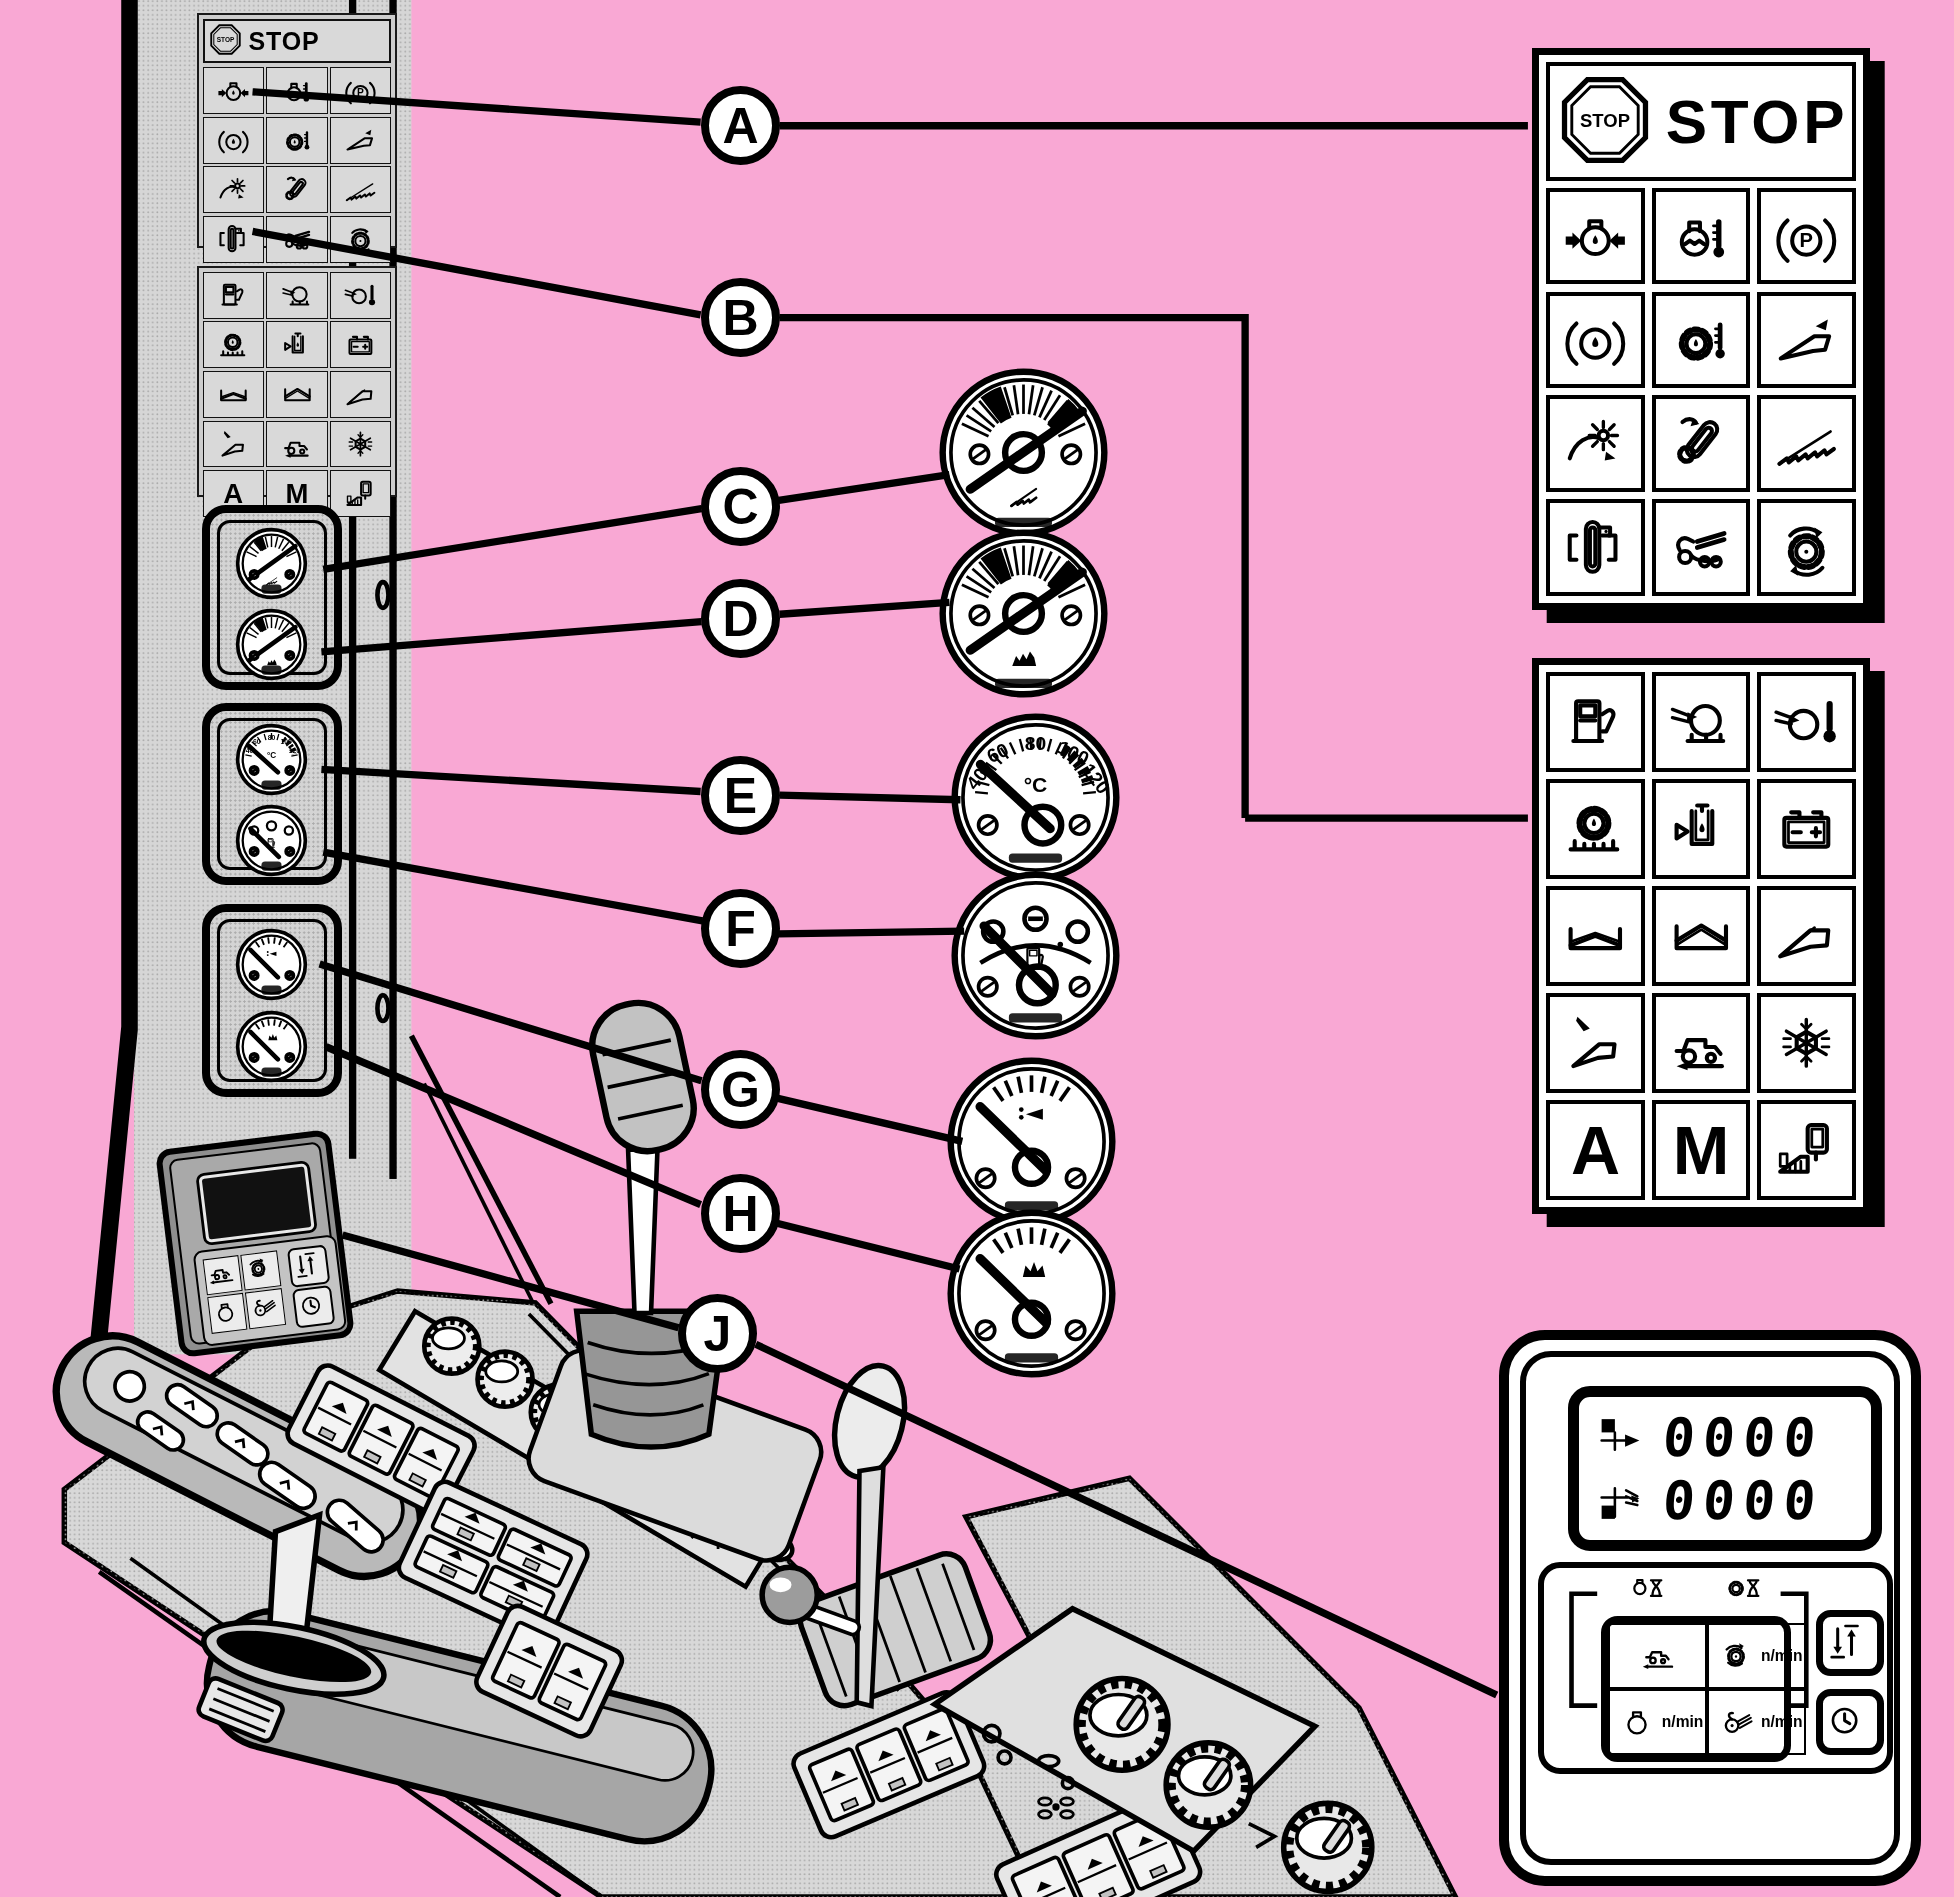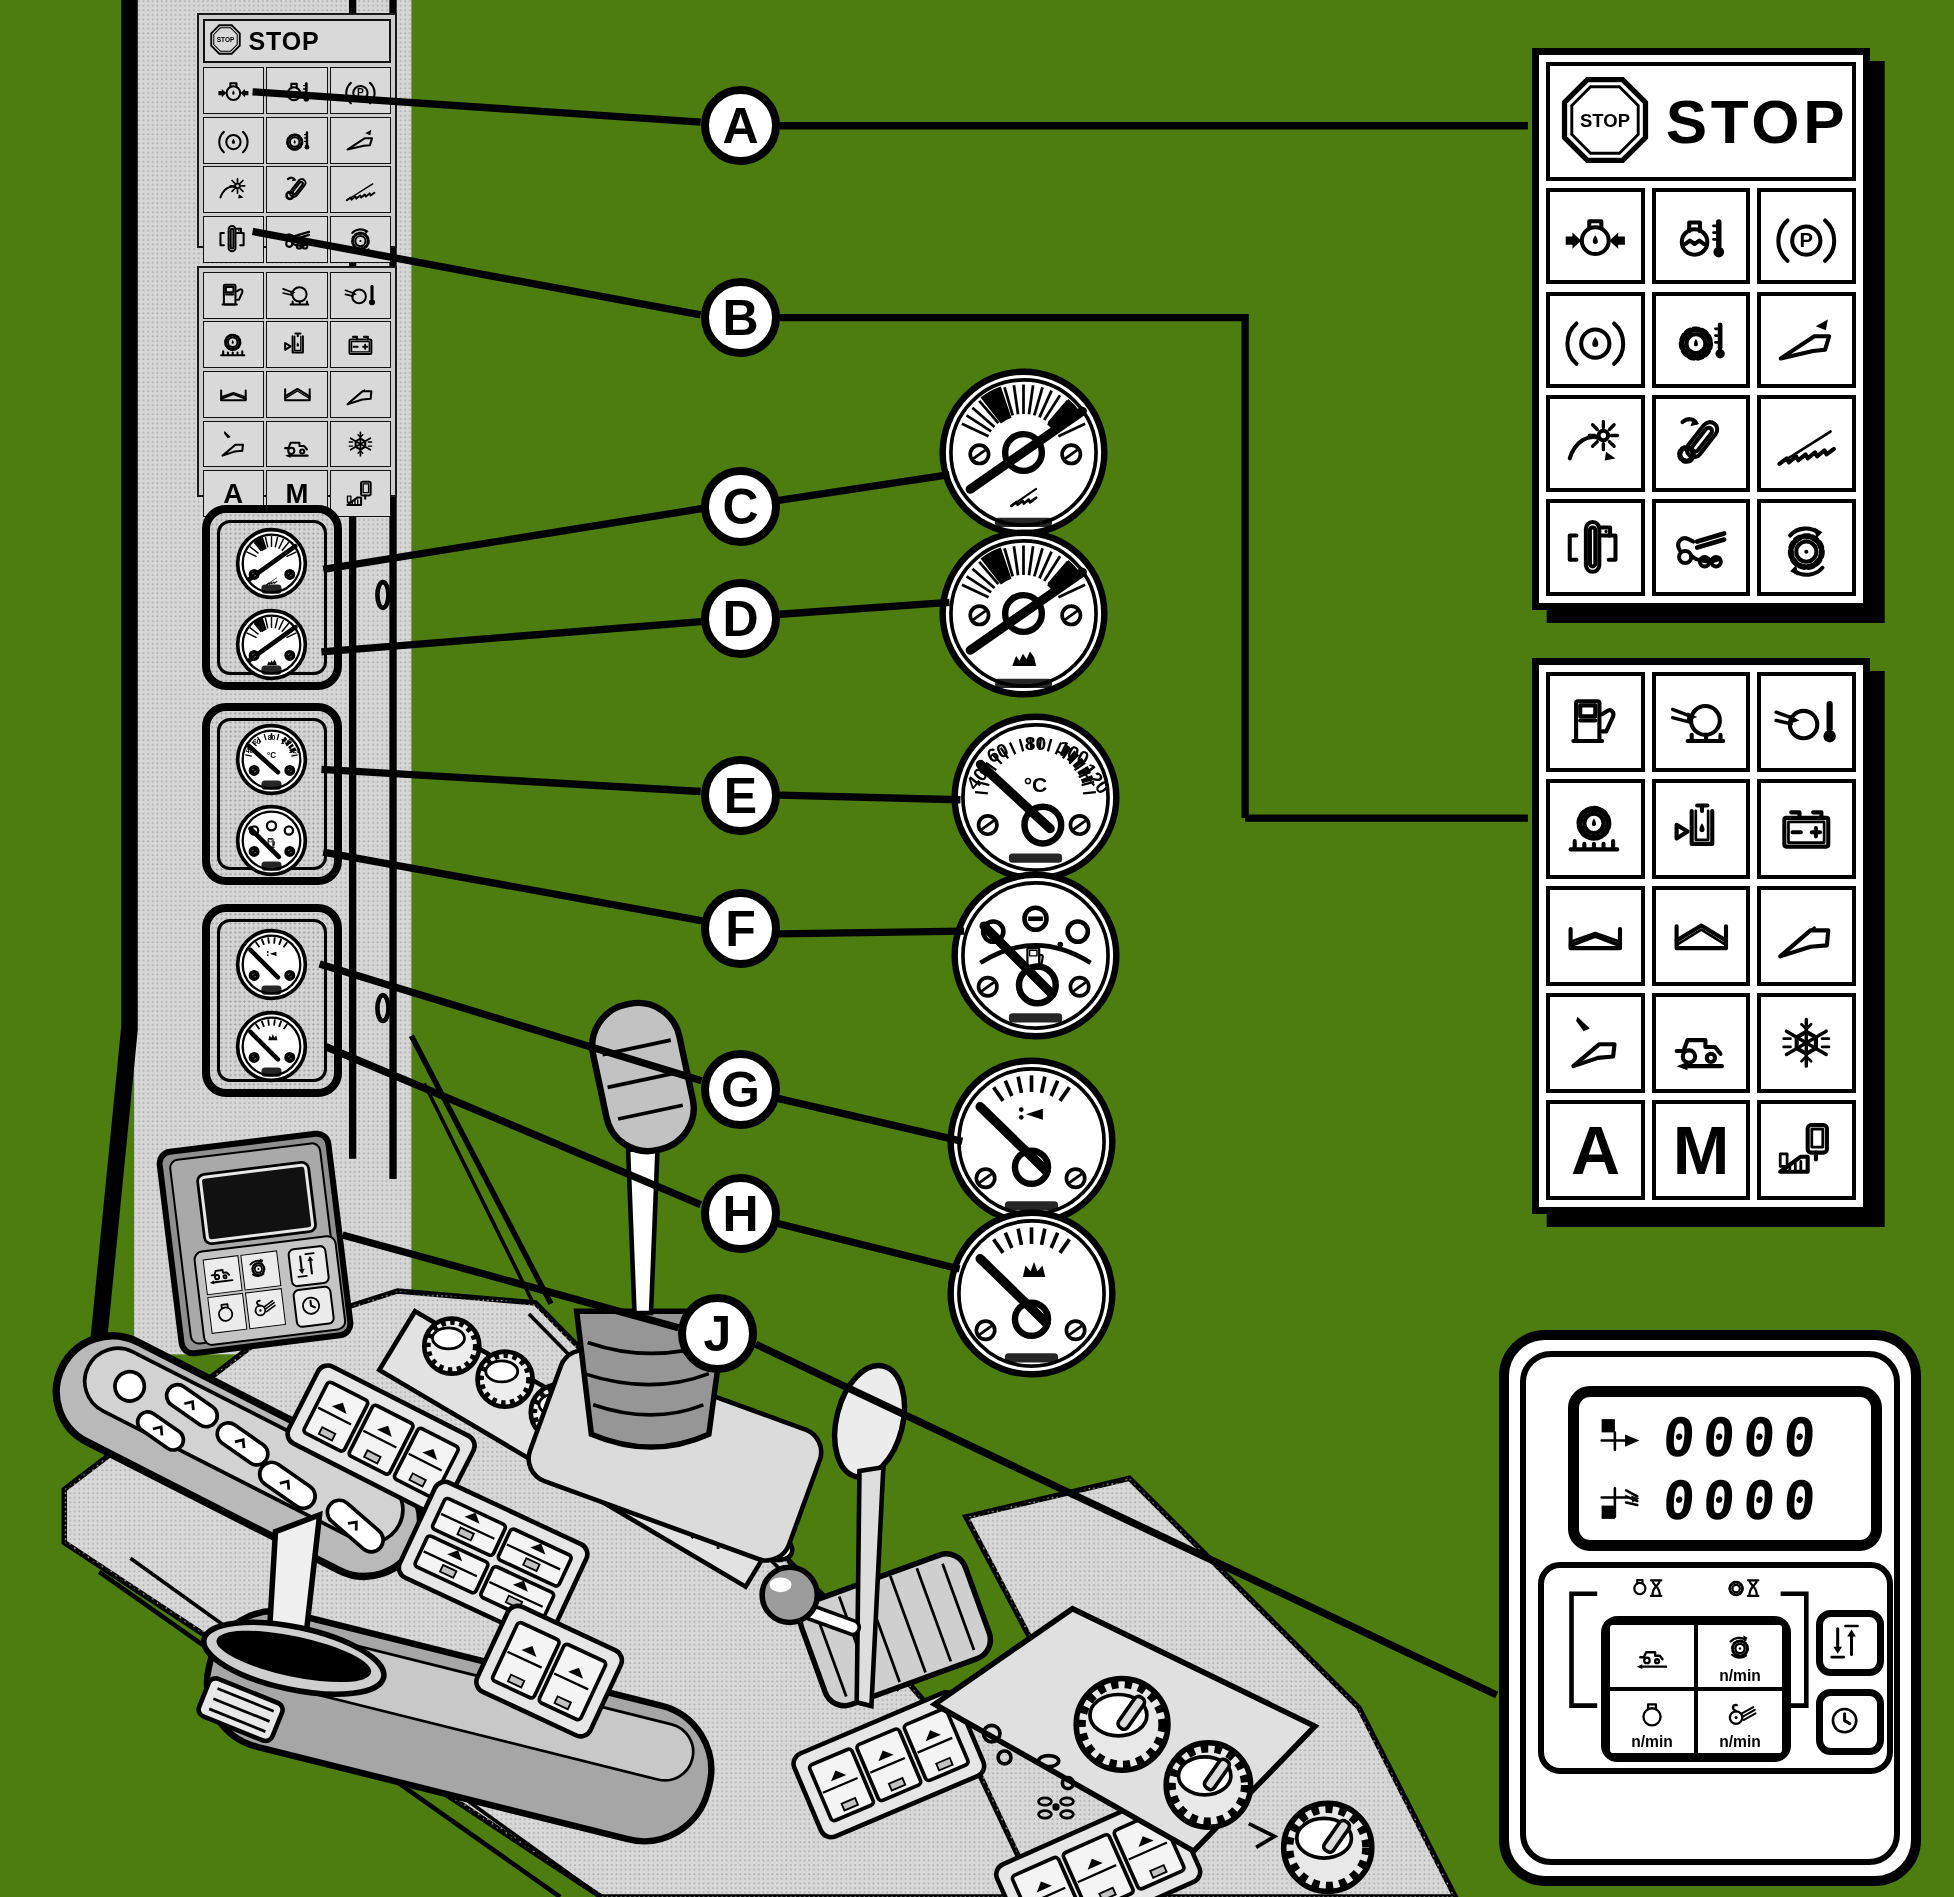--- a/index.html
+++ b/index.html
@@ -1,17 +1,17 @@
 <!DOCTYPE html>
 <html style="font-size:14.7px"><head>
 <meta charset="utf-8">
 <style>
   html,body{margin:0;padding:0;background:#fff;}
   body{width:1954px;height:1897px;font-family:"Liberation Sans",sans-serif;}
-  .canvas{position:relative;width:1954px;height:1897px;background:#4d7c0f;overflow:hidden;}
+  .canvas{position:relative;width:1954px;height:1897px;background:#f9a8d4;overflow:hidden;}
   .layer{position:absolute;left:0;top:0;width:1954px;height:1897px;}
   #art-holder{z-index:1;}
   .hud{z-index:10;}
   #lines-holder{z-index:40;pointer-events:none;}
   #callouts-holder{z-index:50;}
   .dotted{background-image:radial-gradient(#ababab 1px,rgba(0,0,0,0) 1.2px);background-size:4.6px 4.6px;}
   
   .panel{position:absolute;background:#fff;border:7.3px solid #000;box-shadow:14.7px 13px 0 #000;padding:7.3px;display:flex;flex-direction:column;gap:7.3px;box-sizing:border-box;}
   .stop-header{border:4.6px solid #000;display:flex;align-items:center;justify-content:flex-start;gap:16.5px;padding:3.7px 11px;flex:0 0 103px;}
   .stop-header .big{font-weight:bold;font-size:62px;letter-spacing:3.7px;}
@@ -46,21 +46,21 @@
   #display-panel-detail .inner2{position:absolute;left:11px;top:11px;right:11px;bottom:11px;border:6.4px solid #000;border-radius:31px;}
   .lcd{position:absolute;left:59px;top:46px;width:274px;height:136px;border:11px solid #000;border-radius:22px;background:#fff;display:flex;flex-direction:column;justify-content:center;gap:3.7px;padding:3.7px 9.2px;box-sizing:content-box;}
   .lcd-row{display:flex;align-items:center;gap:9.2px;height:59px;}
   .lcd-row .lcd-ic{width:66px;height:51px;flex:0 0 66px;}
   .lcd-row .lcd-ic svg{width:100%;height:100%;}
   .lcd-digits{font-family:"DejaVu Sans Mono",monospace;font-weight:bold;font-size:53px;letter-spacing:8.3px;transform:skewX(-5deg);line-height:1;}
   .ctrl{position:absolute;left:29px;top:222px;width:343px;height:200px;border:6.4px solid #000;border-radius:22px;}
   .ctrl .hdr-ic{position:absolute;width:64px;height:37px;}
   .ctrl .hdr-ic svg{width:100%;height:100%;}
   .mon-grid{position:absolute;left:57px;top:48px;width:176px;height:132px;border:7.3px solid #000;border-radius:16.5px;display:grid;grid-template-columns:1fr 1fr;grid-template-rows:1fr 1fr;background:#fff;}
-  .mon-cell{border:2.8px solid #000;display:flex;flex-direction:column;align-items:center;justify-content:center;padding:1.8px;text-align:right;}
+  .mon-cell{border:2.8px solid #000;display:flex;flex-direction:row;align-items:center;justify-content:center;padding:1.8px;text-align:right;}
   .mon-cell svg{width:50px;height:39px;}
   .mon-cell .rpm{font-weight:bold;font-size:15.6px;line-height:1;}
   .ctrl-btn{position:absolute;left:272px;width:68px;height:66px;border:7.3px solid #000;border-radius:14.7px;display:flex;align-items:center;justify-content:center;background:#fff;box-sizing:border-box;}
   .ctrl-btn svg{width:80%;height:80%;}
   
   .callout{position:absolute;width:79px;height:79px;border:8.3px solid #000;border-radius:50%;background:#fff;display:flex;align-items:center;justify-content:center;font-weight:bold;font-size:50px;box-sizing:border-box;}
 </style>
 </head>
 <body>
 

